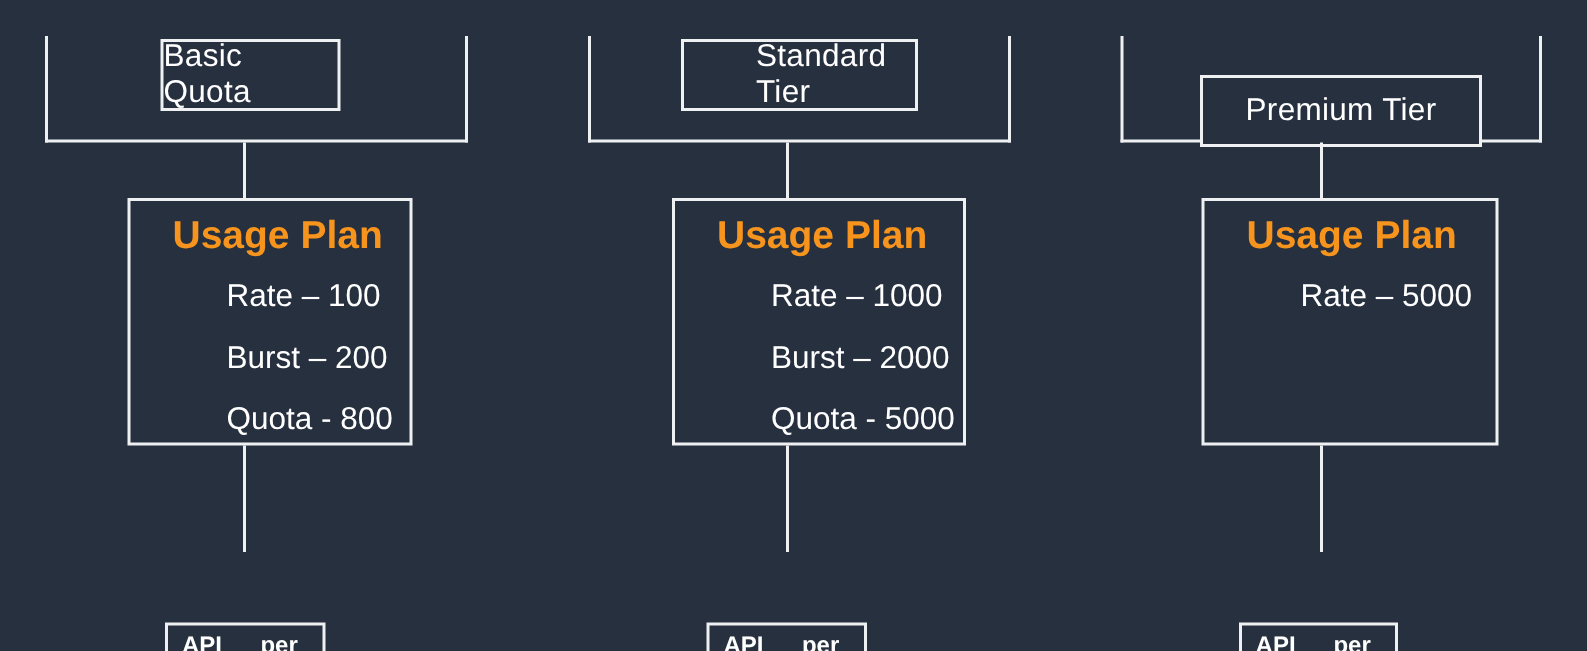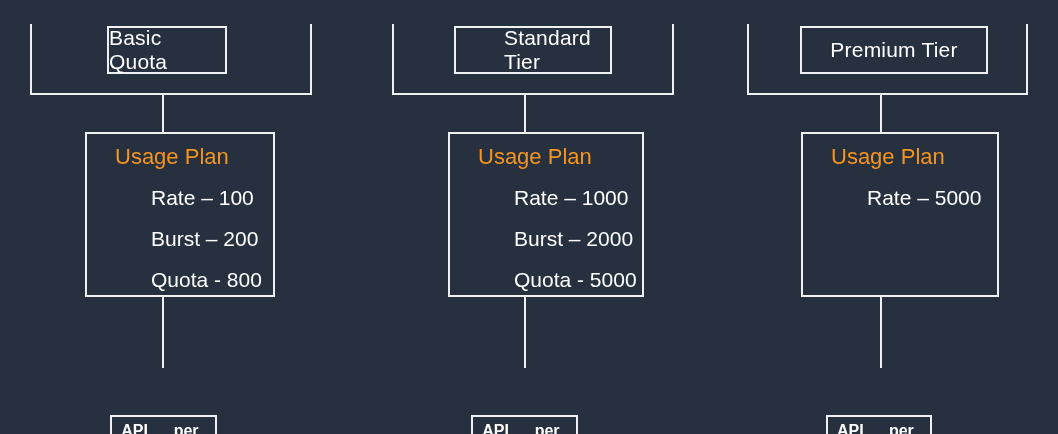--- a/index.html
+++ b/index.html
@@ -51,22 +51,22 @@
   .v-bottom { top: 297px; height: 71px; }
   .usage-box {
     position: absolute;
     top: 132px;
     height: 165px;
     border: 2px solid var(--line);
     padding: 2px 0 0 28px;
     background: var(--bg);
   }
   .usage-title {
-    font-size: 22px;
-    font-weight: normal;
+    font-size: 26px;
+    font-weight: bold;
     color: var(--accent);
     line-height: 41px;
   }
   .usage-line {
     font-size: 21px;
     line-height: 41px;
     color: var(--text);
     margin-left: 36px;
   }
   .api-box {
@@ -95,21 +95,21 @@
 
   
   .c2-bracket { left: 392px; width: 282px; }
   .c2-tier    { left: 454px; width: 158px; padding-left: 48px; }
   .c2-vline   { left: 524px; }
   .c2-usage   { left: 448px; width: 196px; }
   .c2-api     { left: 471px; width: 107px; }
 
   
   .c3-bracket { left: 747px; width: 281px; }
-  .c3-tier    { left: 800px; width: 188px; }
+  .c3-tier    { left: 800px; width: 188px; margin-top: 24px; }
   .c3-vline   { left: 880px; }
   .c3-usage   { left: 801px; width: 198px; }
   .c3-api     { left: 826px; width: 106px; }
 </style>
 </head>
 <body>
 
 <div class="canvas">
 
   <div class="bracket c1-bracket"></div>

